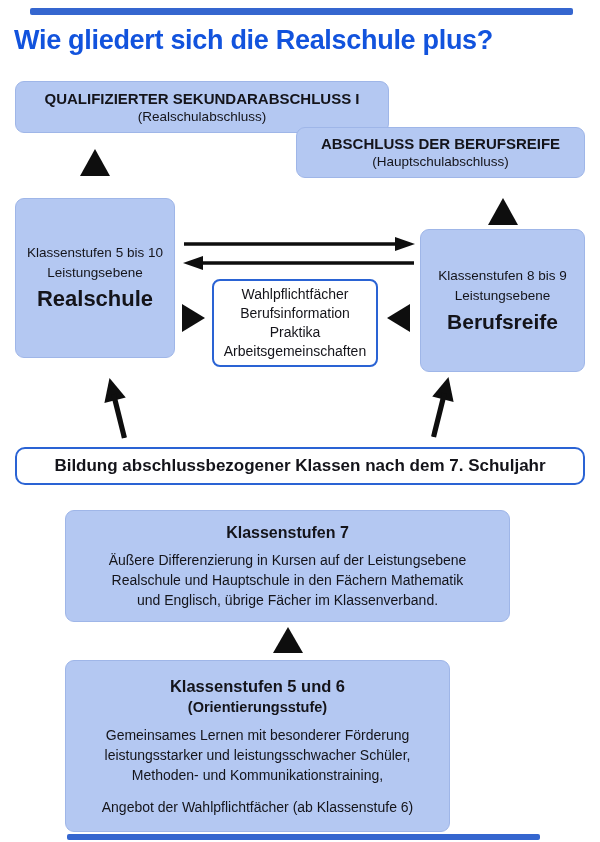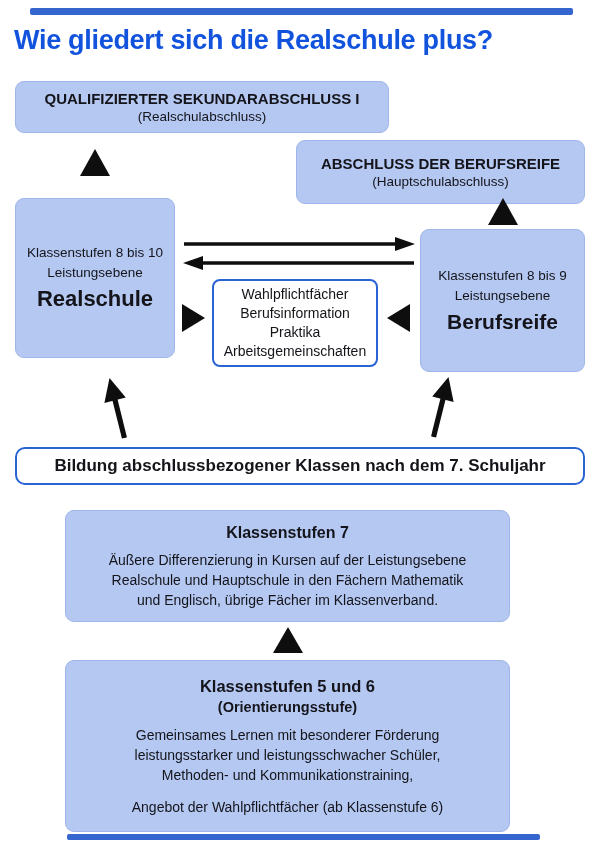--- a/index.html
+++ b/index.html
@@ -39,31 +39,31 @@
 
   <div class="abs bluebox" style="left:15px;top:81px;width:374px;height:52px;">
     <div class="b" style="font-size:15px;line-height:17px;">QUALIFIZIERTER SEKUNDARABSCHLUSS I</div>
     <div style="font-size:13.5px;line-height:16px;margin-top:2px;">(Realschulabschluss)</div>
   </div>
 
   <svg class="abs" style="left:80px;top:149px;" width="30" height="27" viewBox="0 0 30 27">
     <polygon points="15,0 30,27 0,27" style="fill:var(--arrow-black,#0e0e0e);"></polygon>
   </svg>
 
-  <div class="abs bluebox" style="left:296px;top:140px;width:289px;height:64px;">
+  <div class="abs bluebox" style="left:296px;top:127px;width:289px;height:51px;">
     <div class="b" style="font-size:15px;line-height:17px;">ABSCHLUSS DER BERUFSREIFE</div>
     <div style="font-size:13.5px;line-height:16px;margin-top:2px;">(Hauptschulabschluss)</div>
   </div>
 
   <svg class="abs" style="left:488px;top:198px;" width="30" height="27" viewBox="0 0 30 27">
     <polygon points="15,0 30,27 0,27" style="fill:var(--arrow-black,#0e0e0e);"></polygon>
   </svg>
 
   <div class="abs bluebox" style="left:15px;top:198px;width:160px;height:160px;">
-    <div style="font-size:13.5px;line-height:17px;">Klassenstufen 8 bis 10</div>
+    <div style="font-size:13.5px;line-height:17px;">Klassenstufen 5 bis 10</div>
     <div style="font-size:13.5px;line-height:17px;margin-top:3px;">Leistungsebene</div>
     <div class="b" style="font-size:22px;line-height:26px;margin-top:5px;">Realschule</div>
   </div>
 
   <div class="abs bluebox" style="left:420px;top:229px;width:165px;height:143px;">
     <div style="font-size:13.5px;line-height:17px;">Klassenstufen 8 bis 9</div>
     <div style="font-size:13.5px;line-height:17px;margin-top:3px;">Leistungsebene</div>
     <div class="b" style="font-size:21px;line-height:25px;margin-top:5px;">Berufsreife</div>
   </div>
 
@@ -107,21 +107,21 @@
     <div class="b" style="font-size:16px;line-height:20px;margin-bottom:7px;">Klassenstufen 7</div>
     <div style="font-size:14px;line-height:20px;">Äußere Differenzierung in Kursen auf der Leistungsebene</div>
     <div style="font-size:14px;line-height:20px;">Realschule und Hauptschule in den Fächern Mathematik</div>
     <div style="font-size:14px;line-height:20px;">und Englisch, übrige Fächer im Klassenverband.</div>
   </div>
 
   <svg class="abs" style="left:273px;top:627px;" width="30" height="26" viewBox="0 0 30 26">
     <polygon points="15,0 30,26 0,26" style="fill:var(--arrow-black,#0e0e0e);"></polygon>
   </svg>
 
-  <div class="abs bluebox" style="left:65px;top:660px;width:445px;height:172px;">
+  <div class="abs bluebox" style="left:65px;top:660px;width:385px;height:172px;">
     <div class="b" style="font-size:16.5px;line-height:20px;">Klassenstufen 5 und 6</div>
     <div class="b" style="font-size:14.5px;line-height:18px;margin-top:2px;">(Orientierungsstufe)</div>
     <div style="font-size:14px;line-height:20px;margin-top:9px;">Gemeinsames Lernen mit besonderer Förderung</div>
     <div style="font-size:14px;line-height:20px;text-align:right;">leistungsstarker und leistungsschwacher Schüler,</div>
     <div style="font-size:14px;line-height:20px;">Methoden- und Kommunikationstraining,</div>
     <div style="font-size:14px;line-height:18px;margin-top:13px;">Angebot der Wahlpflichtfächer (ab Klassenstufe 6)</div>
   </div>
 
   <div class="abs" style="left:67px;top:834px;width:473px;height:6px;background:var(--bar-blue,#3566cf);border-radius:2px;"></div>
 

